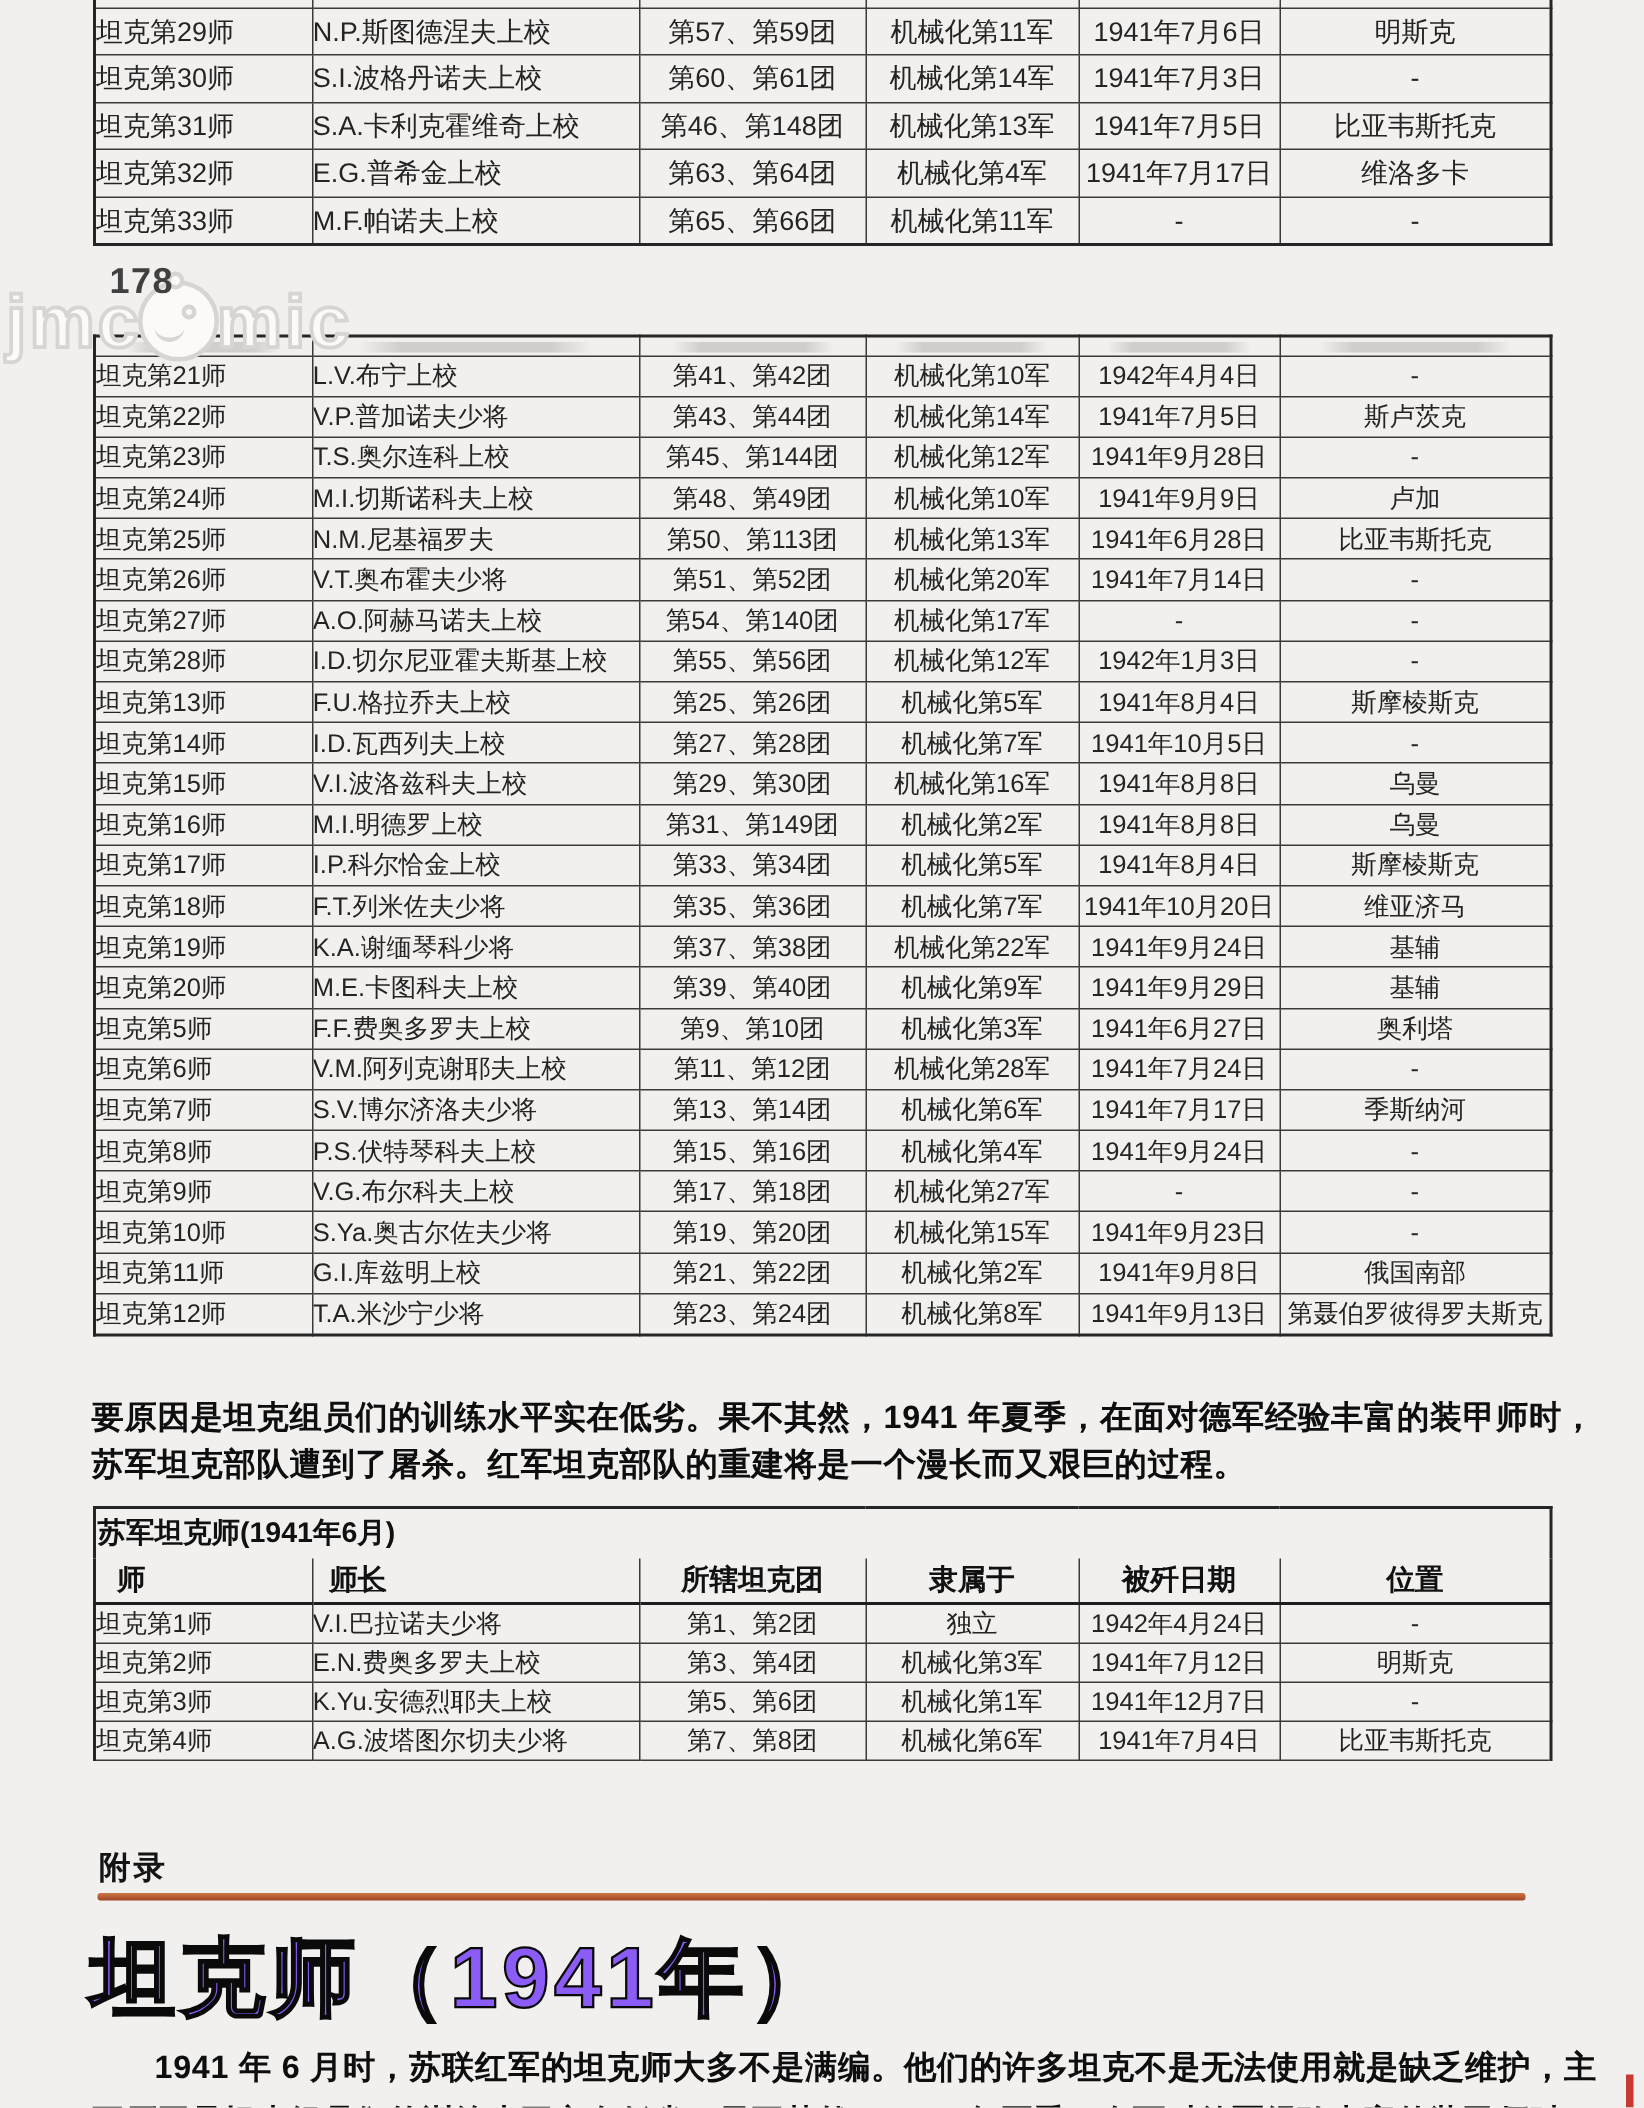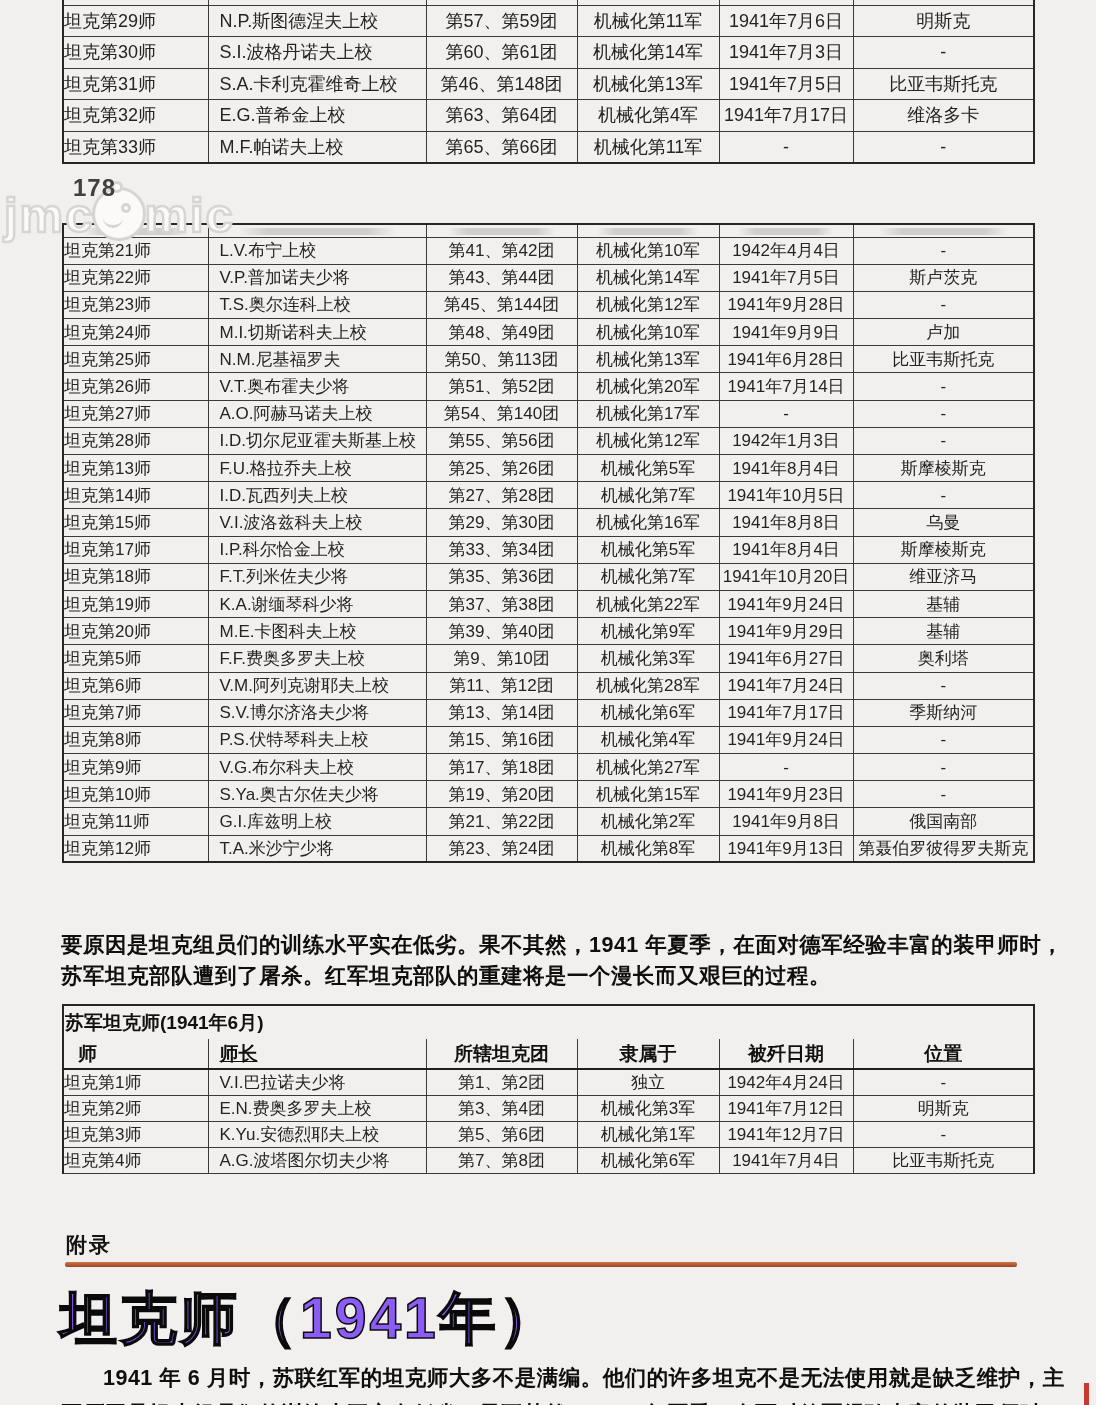--- a/index.html
+++ b/index.html
@@ -25,21 +25,21 @@
     border:1px solid #3a3a3a;
     overflow:hidden;
     white-space:nowrap;
     color:#242424;
     line-height:1;
     vertical-align:middle;
   }
   table.outer { border:2.5px solid #262626; }
   
   td.c0 { text-align:left; padding-left:0; }
-  td.c1 { text-align:left; padding-left:11px; }
+  td.c1 { text-align:left; }
   td.c2, td.c3, td.c4, td.c5 { text-align:center; }
 
   
   #table-top { top:-26px; }
   #table-top td { height:31.5px; font-size:18px; }
   #table-top .ghost td { height:30px; }
 
   
   #table-main { top:223px; }
   #table-main td { height:27.2px; font-size:17px; }
@@ -325,20 +325,28 @@
       </tr>
       <tr>
         <td class="c0">坦克第15师</td>
         <td class="c1">V.I.波洛兹科夫上校</td>
         <td class="c2">第29、第30团</td>
         <td class="c3">机械化第16军</td>
         <td class="c4">1941年8月8日</td>
         <td class="c5">乌曼</td>
       </tr>
       <tr>
+        <td class="c0">坦克第16师</td>
+        <td class="c1">M.I.明德罗上校</td>
+        <td class="c2">第31、第149团</td>
+        <td class="c3">机械化第2军</td>
+        <td class="c4">1941年8月8日</td>
+        <td class="c5">乌曼</td>
+      </tr>
+      <tr>
         <td class="c0">坦克第17师</td>
         <td class="c1">I.P.科尔恰金上校</td>
         <td class="c2">第33、第34团</td>
         <td class="c3">机械化第5军</td>
         <td class="c4">1941年8月4日</td>
         <td class="c5">斯摩棱斯克</td>
       </tr>
       <tr>
         <td class="c0">坦克第18师</td>
         <td class="c1">F.T.列米佐夫少将</td>

